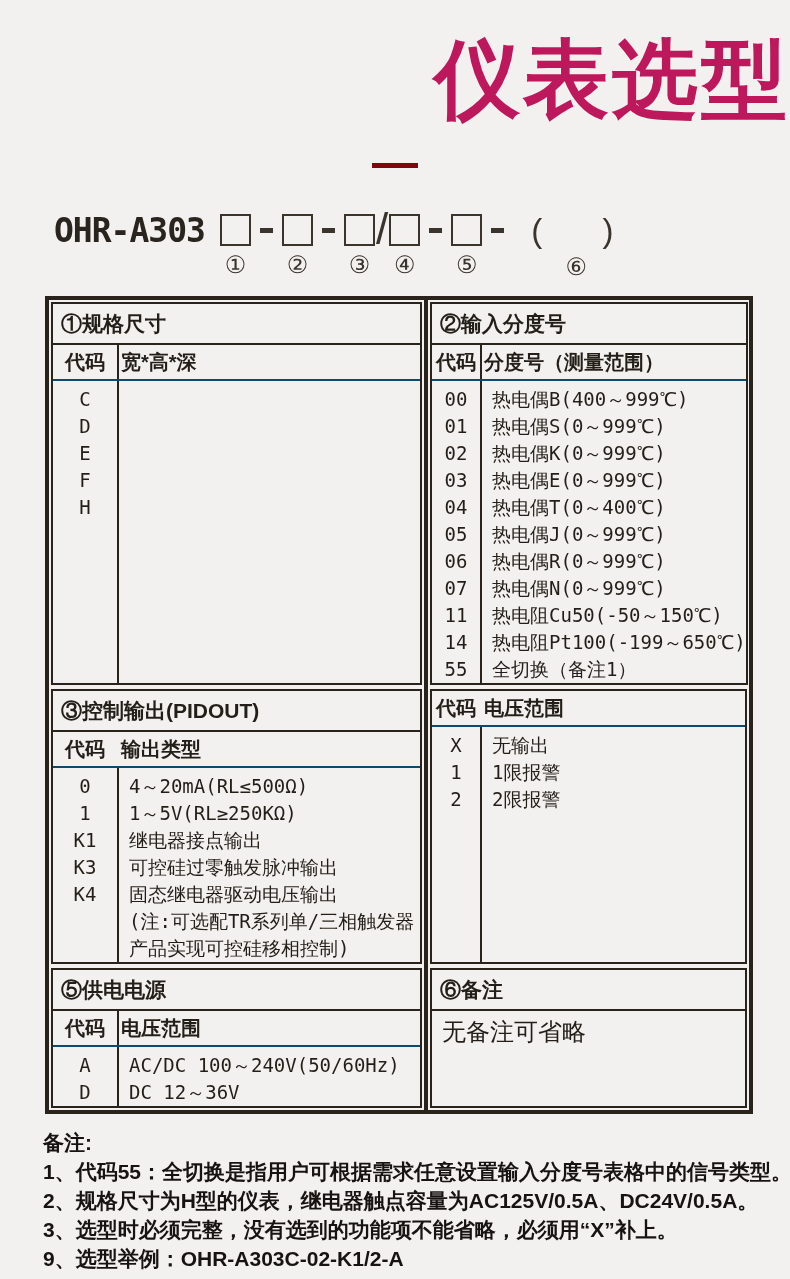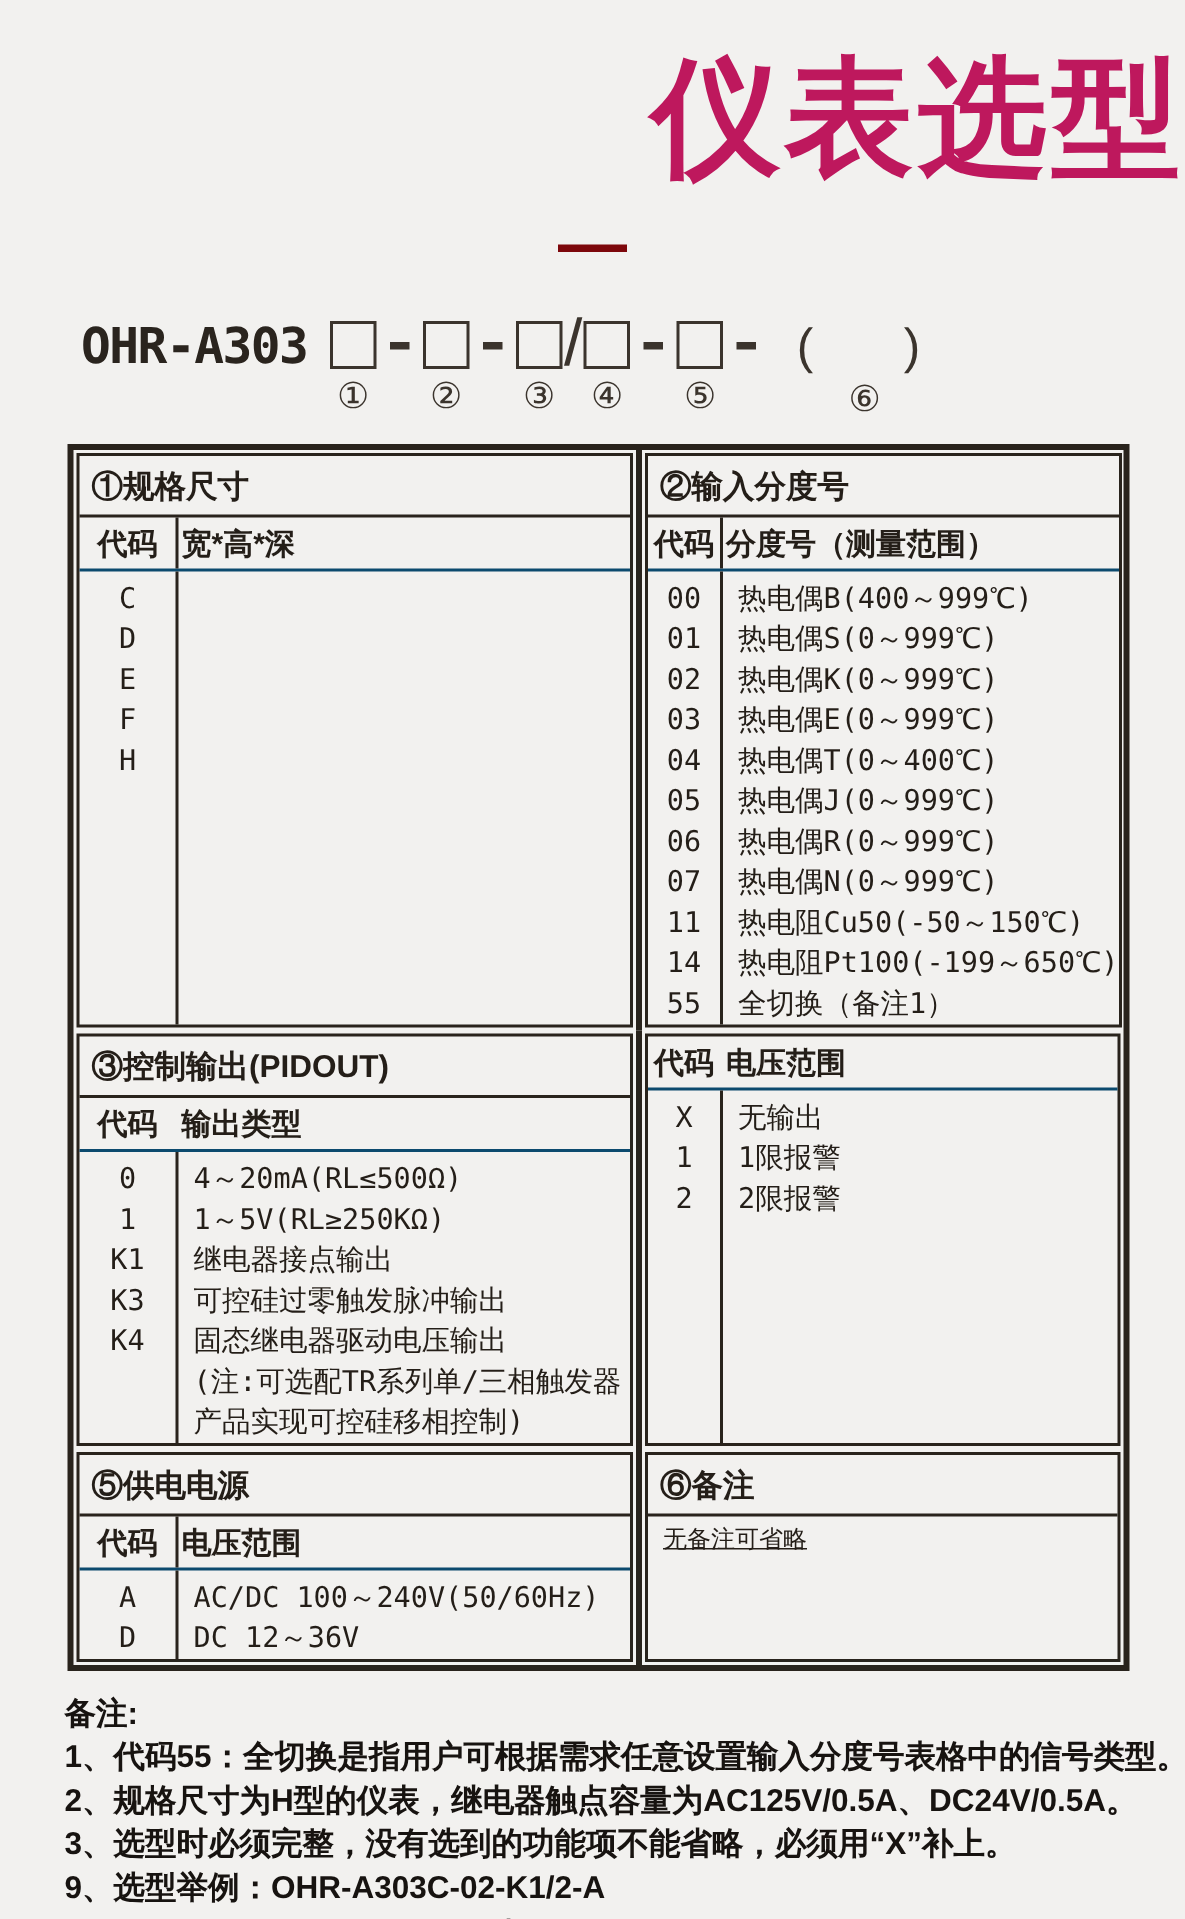--- a/index.html
+++ b/index.html
@@ -41,21 +41,21 @@
   .sec-head.divided .h-code{border-right:2px solid #29231c;}
   .sec-head .h-label{padding:4px 0 3px 2px;white-space:nowrap;}
   .sec-head:not(.divided) .h-label{padding-left:4px;}
   .sec.narrow .sec-head .h-code{width:48px;}
   .sec-body{display:flex;flex:1;font-size:20px;}
   .b-code{width:64px;flex:none;border-right:2px solid #29231c;text-align:center;padding-top:5px;}
   .sec.narrow .b-code{width:48px;}
   .b-vals{flex:1;padding:5px 0 0 10px;}
   .row-line{height:27px;line-height:27px;white-space:nowrap;
     font-family:"DejaVu Sans Mono","Liberation Sans",sans-serif;font-size:19px;color:#241e18;}
-  .sec-note{padding:5px 10px 0;font-size:16px;flex:1;color:#241e18;text-decoration:underline;}
+  .sec-note{padding:5px 10px 0;font-size:24px;flex:1;color:#241e18;}
   
   .notes{margin:14px 0 0 43px;font-size:21px;font-weight:bold;line-height:29px;color:#171310;}
   .note-line{white-space:nowrap;}
   .note-cont{padding-left:126px;}
 </style>
 </head>
 <body>
 
 <div class="page">
 

